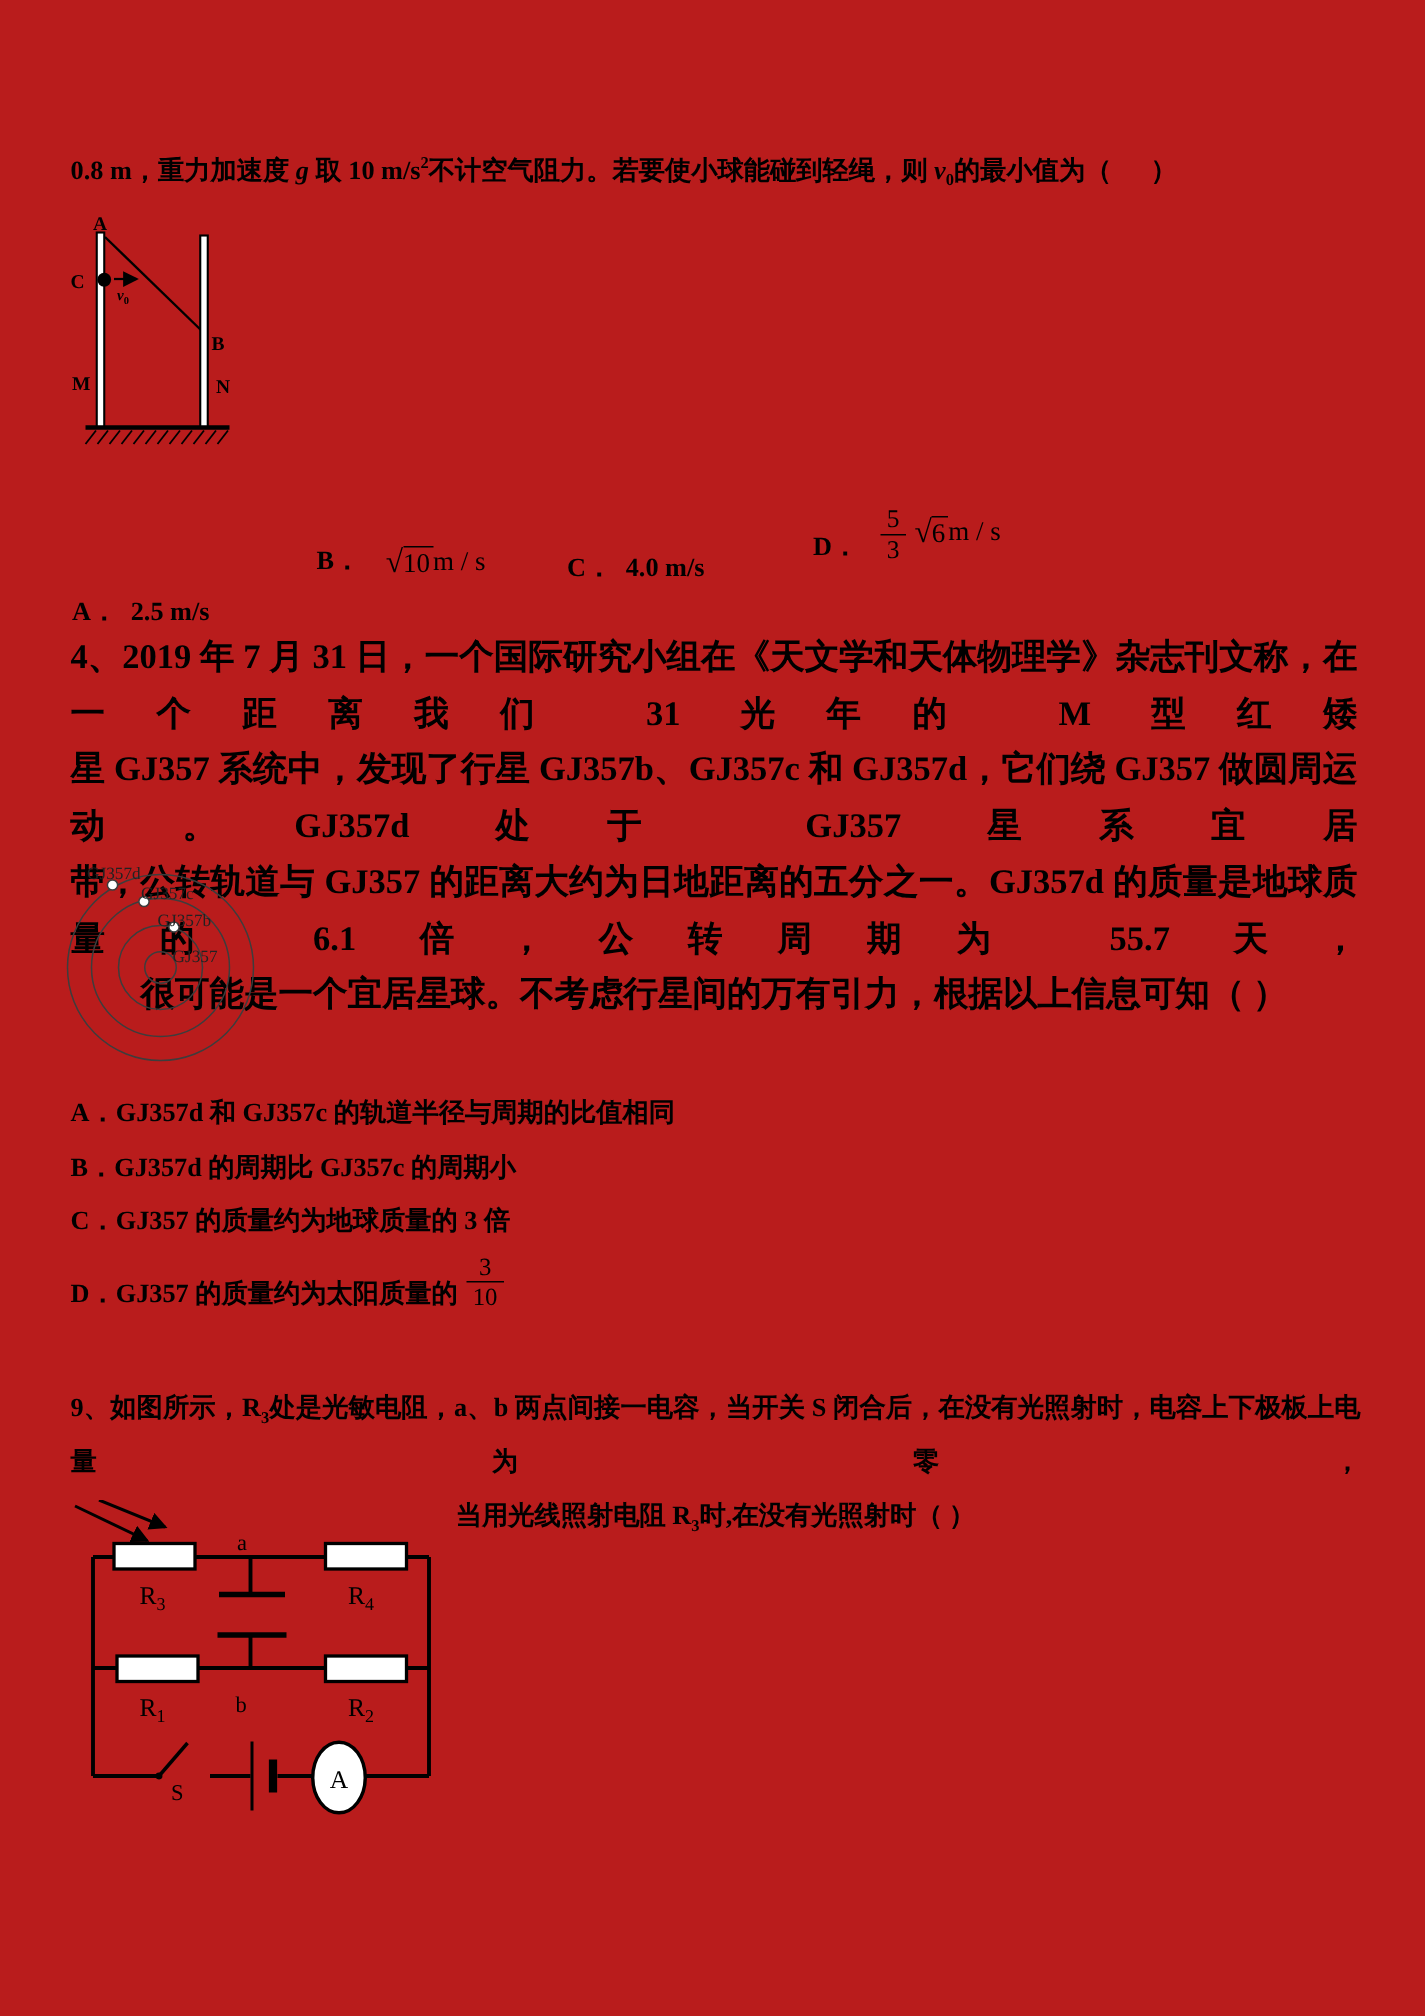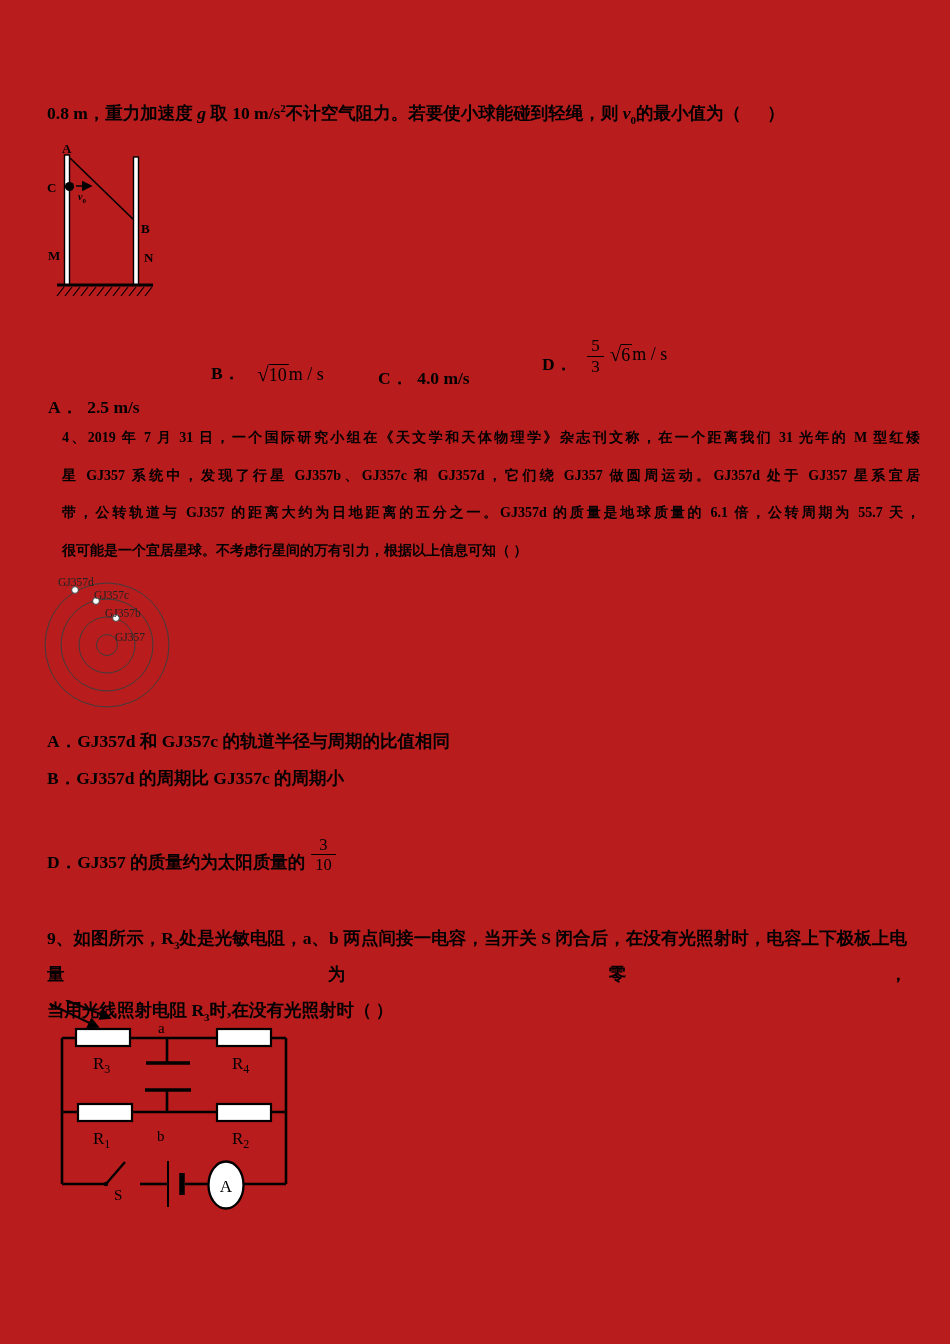--- a/index.html
+++ b/index.html
@@ -1,22 +1,22 @@
 <!DOCTYPE html>
 <html><head>
 <meta charset="utf-8">
 <style>
   html,body{margin:0;padding:0;background:#fff;}
   .page{position:relative;width:950px;height:1344px;background:#b91c1c;overflow:hidden;
         font-family:"Liberation Serif","DejaVu Serif",serif;color:#000;font-weight:700;}
   .abs{position:absolute;}
   .line{font-size:17.5px;line-height:24px;white-space:pre;}
-  .jblock{width:858px;font-size:14px;line-height:37.5px;margin-left:15px;}
+  .jblock{width:858px;font-size:23px;line-height:37.5px;}
   .jline{text-align:justify;text-align-last:justify;white-space:normal;}
-  .nline{text-align:left;}
+  .nline{text-align:center;}
   .q5block{width:860px;font-size:17.5px;line-height:36px;}
   sup.s2{font-size:11px;vertical-align:super;line-height:0;}
   sub.s0{font-size:11px;vertical-align:sub;line-height:0;}
   .ivar{font-style:italic;}
   .opt{font-size:17.5px;white-space:pre;}
   .optlabel{margin-right:9px;}
   .sqrtexpr{display:inline-flex;align-items:flex-start;font-size:18px;font-weight:400;}
   .rsign{font-size:21px;line-height:20px;}
   .rad{border-top:1.7px solid #000;padding:1px 2px 0 0;line-height:19px;}
   .runit{line-height:21px;}
@@ -109,20 +109,21 @@
     <g font-size="11.5" font-weight="400" fill="#222">
       <text x="20" y="14">GJ357d</text>
       <text x="56" y="27">GJ357c</text>
       <text x="67" y="45">GJ357b</text>
       <text x="77" y="69">GJ357</text>
     </g>
   </svg>
 
   <div class="abs opt" style="left:47px;top:729px;">A．GJ357d 和 GJ357c 的轨道半径与周期的比值相同</div>
   <div class="abs opt" style="left:47px;top:766px;">B．GJ357d 的周期比 GJ357c 的周期小</div>
+  <div class="abs opt" style="left:47px;top:801px;">C．GJ357 的质量约为地球质量的 3 倍</div>
   <div class="abs q4d" style="left:47px;top:836px;">
     <span class="dpre">D．GJ357 的质量约为太阳质量的</span>
     <span class="frac">
         <span class="num">3</span>
         <span class="den">10</span>
       </span>
   </div>
 
   <div class="abs q5block" style="left:47px;top:920px;">
     <div class="jline"><span>9、如图所示，R</span><sub class="s0">3</sub><span>处是光敏电阻，a、b 两点间接一电容，当开关 S 闭合后，在没有光照射时，电容上下极板上电量为零，</span></div>

